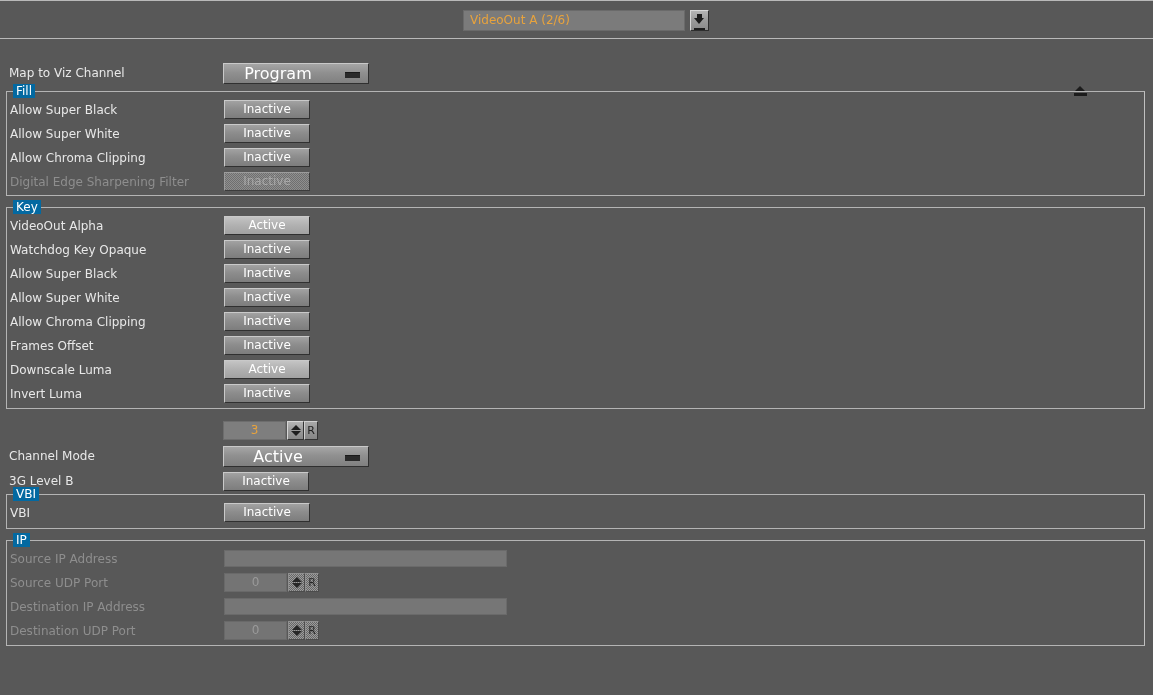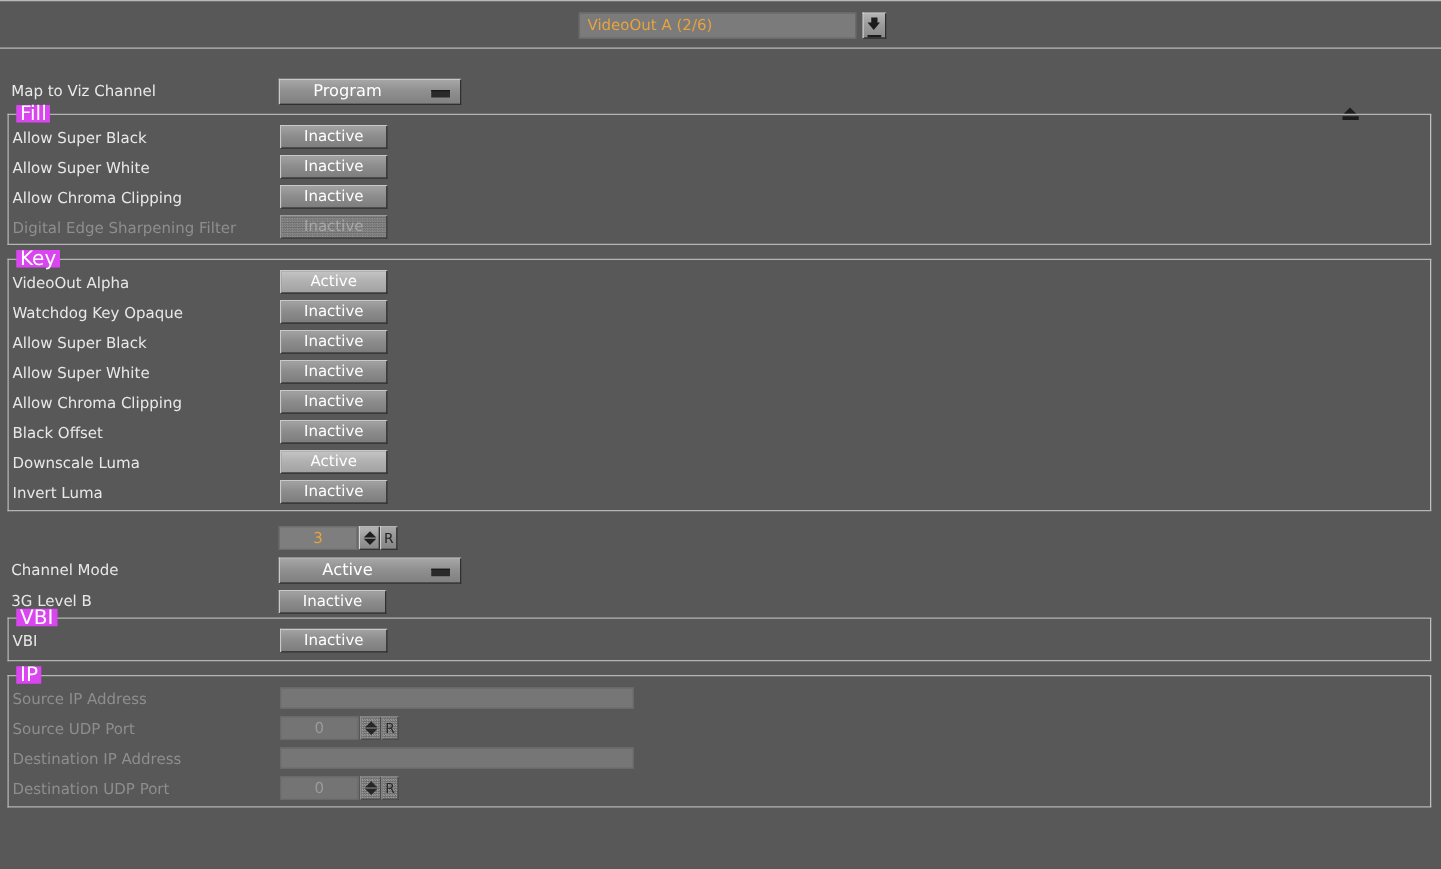--- a/index.html
+++ b/index.html
@@ -167,21 +167,21 @@
     border-right: 1px solid #303030;
     border-bottom: 1px solid #303030;
     box-sizing: border-box;
     cursor: pointer;
     user-select: none;
   }
   .dropdown .dd-label {
     display: block;
     text-align: center;
     line-height: 19px;
-    font-size: 13px;
+    font-size: 16px;
     color: #ffffff;
     padding-right: 36px;
   }
   .dd-arrow {
     position: absolute;
     right: 8px;
     top: 8px;
     width: 15px;
     height: 5px;
     background: #2a2a2a;
@@ -290,23 +290,23 @@
     margin: 0 8px 0 6px;
     border: 1px solid #b4b4b4;
     border-right-color: #c0c0c0;
     padding: 6px 0 4px 0;
     box-sizing: border-box;
   }
   .group-title {
     position: absolute;
     left: 6px;
     top: -8px;
-    background: #d946ef;
+    background: #0369a1;
     padding: 0 3px;
-    font-size: 16px;
+    font-size: 12px;
     color: #ffffff;
     line-height: 14px;
   }
   .group .row-label { left: 3px; }
   .group .ctrl { left: 217px; }
 
   .plainblock { position: relative; }
 
   
   .eject-icon {
@@ -449,21 +449,21 @@
     <div class="row">
       <span class="row-label">Allow Chroma Clipping</span>
       <div class="ctrl">
         <div class="toggle">
           <span class="tlabel">Inactive</span>
         </div>
       </div>
     </div>
 
     <div class="row">
-      <span class="row-label">Black Offset</span>
+      <span class="row-label">Frames Offset</span>
       <div class="ctrl">
         <div class="toggle">
           <span class="tlabel">Inactive</span>
         </div>
       </div>
     </div>
 
     <div class="row">
       <span class="row-label">Downscale Luma</span>
       <div class="ctrl">

